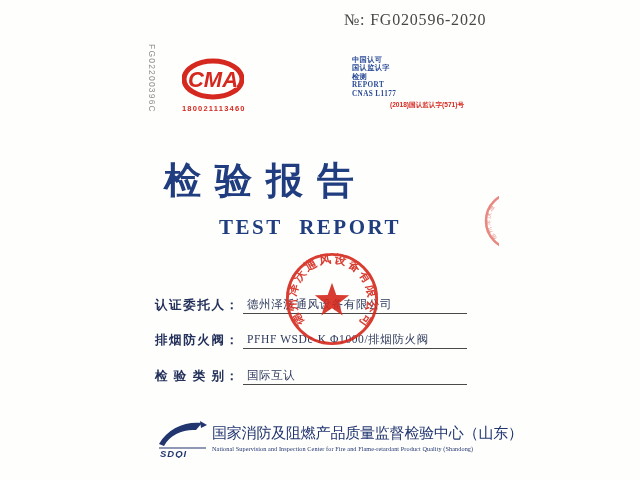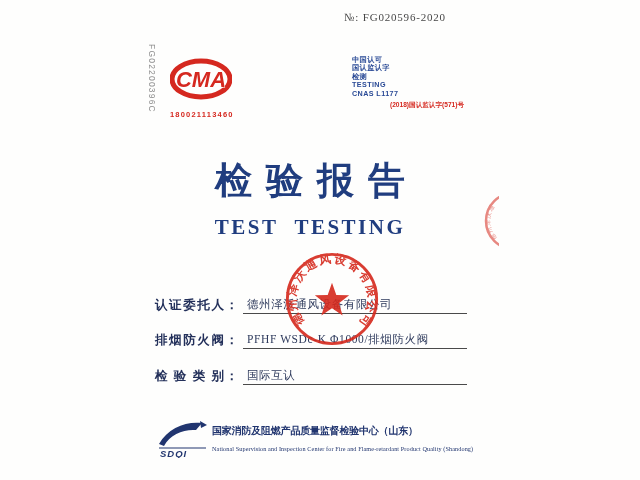--- a/index.html
+++ b/index.html
@@ -2,60 +2,60 @@
 <html style="--navy: #203d7f; --red: #d5281f; --blue: #2a4a96;"><head>
 <meta charset="utf-8">
 <style>
   html,body{margin:0;padding:0;background:#ffffff;}
   .page{
     position:relative;width:640px;height:480px;overflow:hidden;
     background:#fefefd;
     font-family:"Liberation Serif","DejaVu Serif",serif;
   }
   
-  .doc-no{position:absolute;left:344px;top:11px;font-size:11px;color:#474747;letter-spacing:.8px;}
+  .doc-no{position:absolute;left:344px;top:11px;font-size:16px;color:#474747;letter-spacing:.8px;}
   .side-code{
     position:absolute;left:147px;top:44px;height:100px;
     writing-mode:vertical-rl;text-orientation:sideways;
     font-size:8.5px;color:#8f8f8f;letter-spacing:1.2px;
     font-family:"Liberation Sans","DejaVu Sans",sans-serif;
   }
   
   .logo{position:absolute;}
-  .cma{left:170px;top:58px;width:62px;text-align:right;}
-  .cma-num{margin-top:6px;font-size:7.5px;font-weight:bold;color:var(--red,#d5281f);letter-spacing:1.2px;font-family:"Liberation Sans",sans-serif;}
+  .cma{left:182px;top:58px;width:62px;text-align:right;}
+  .cma-num{margin-top:0;font-size:7.5px;font-weight:bold;color:var(--red,#d5281f);letter-spacing:1.2px;font-family:"Liberation Sans",sans-serif;}
   .ilac{left:230px;top:44px;}
   .cnas-logo{left:286px;top:60px;}
   .cnas-lines{position:absolute;left:352px;top:56px;color:var(--blue,#2a4a96);
     font-size:7.2px;line-height:8.4px;font-weight:bold;letter-spacing:.4px;
-    font-family:Liberation Sans, sans-serif;}
+    font-family:Liberation Serif, serif;}
   .cal{left:398px;top:50px;}
   .cal-caption{position:absolute;left:384px;top:101px;width:86px;text-align:center;
     font-size:6.6px;color:var(--red,#d5281f);font-weight:bold;
     font-family:"Liberation Sans",sans-serif;}
   
-  .title-cn{position:absolute;left:150px;top:156px;width:320px;text-align:center;
+  .title-cn{position:absolute;left:150px;top:156px;width:320px;
     font-size:37px;font-weight:bold;color:var(--navy,#203d7f);
     letter-spacing:14px;text-indent:14px;}
   .title-en{position:absolute;left:150px;top:215px;width:320px;text-align:center;
     font-size:21px;font-weight:bold;color:var(--navy,#203d7f);
     letter-spacing:2.5px;word-spacing:9px;}
   
   .field{position:absolute;left:0;width:640px;}
   .flabel{position:absolute;left:155px;top:0;font-size:12.5px;font-weight:600;
     color:#23305a;letter-spacing:1.6px;white-space:pre;text-align:right;}
   .fvalue{position:absolute;left:247px;top:0;font-size:11.5px;color:#2e3a5c;
     letter-spacing:.6px;white-space:pre;}
   .frule{position:absolute;left:243px;top:16px;width:224px;height:1px;background:#4a4a4a;}
   
   .stamp-main{position:absolute;left:275px;top:242px;opacity:.9;}
   .stamp-partial-wrap{position:absolute;left:477px;top:191px;width:22px;height:64px;overflow:hidden;opacity:.55;}
   
   .sdqi{position:absolute;left:156px;top:420px;}
-  .org-cn{position:absolute;left:212px;top:424px;font-size:10px;font-weight:bold;
+  .org-cn{position:absolute;left:212px;top:424px;font-size:15px;font-weight:normal;
     color:#21356f;letter-spacing:-.2px;}
   .org-en{position:absolute;left:212px;top:445px;font-size:6.2px;color:#21356f;letter-spacing:.1px;}
   svg text{font-family:"Liberation Sans","DejaVu Sans",sans-serif;}
 </style>
 </head>
 <body>
 
 <div class="page">
 
   <div class="doc-no">
@@ -72,28 +72,28 @@
     </svg>
     <div class="cma-num">180021113460</div>
   </div>
 
 
 
   <div class="cnas-lines">
     <div>中国认可</div>
     <div>国认监认字</div>
     <div>检测</div>
-    <div>TESTING</div>
+    <div>REPORT</div>
     <div>CNAS L1177</div>
   </div>
 
   <div class="cal-caption">(2018)国认监认字(571)号</div>
 
   <div class="title-cn">检验报告</div>
-  <div class="title-en">TEST TESTING</div>
+  <div class="title-en">TEST REPORT</div>
 
   <div class="field" style="top:297px">
     <span class="flabel">认证委托人：</span>
     <span class="fvalue">德州泽沃通风设备有限公司</span>
     <div class="frule"></div>
   </div>
   <div class="field" style="top:332px">
     <span class="flabel">排烟防火阀：</span>
     <span class="fvalue">PFHF WSDc-K Φ1000/排烟防火阀</span>
     <div class="frule"></div>

